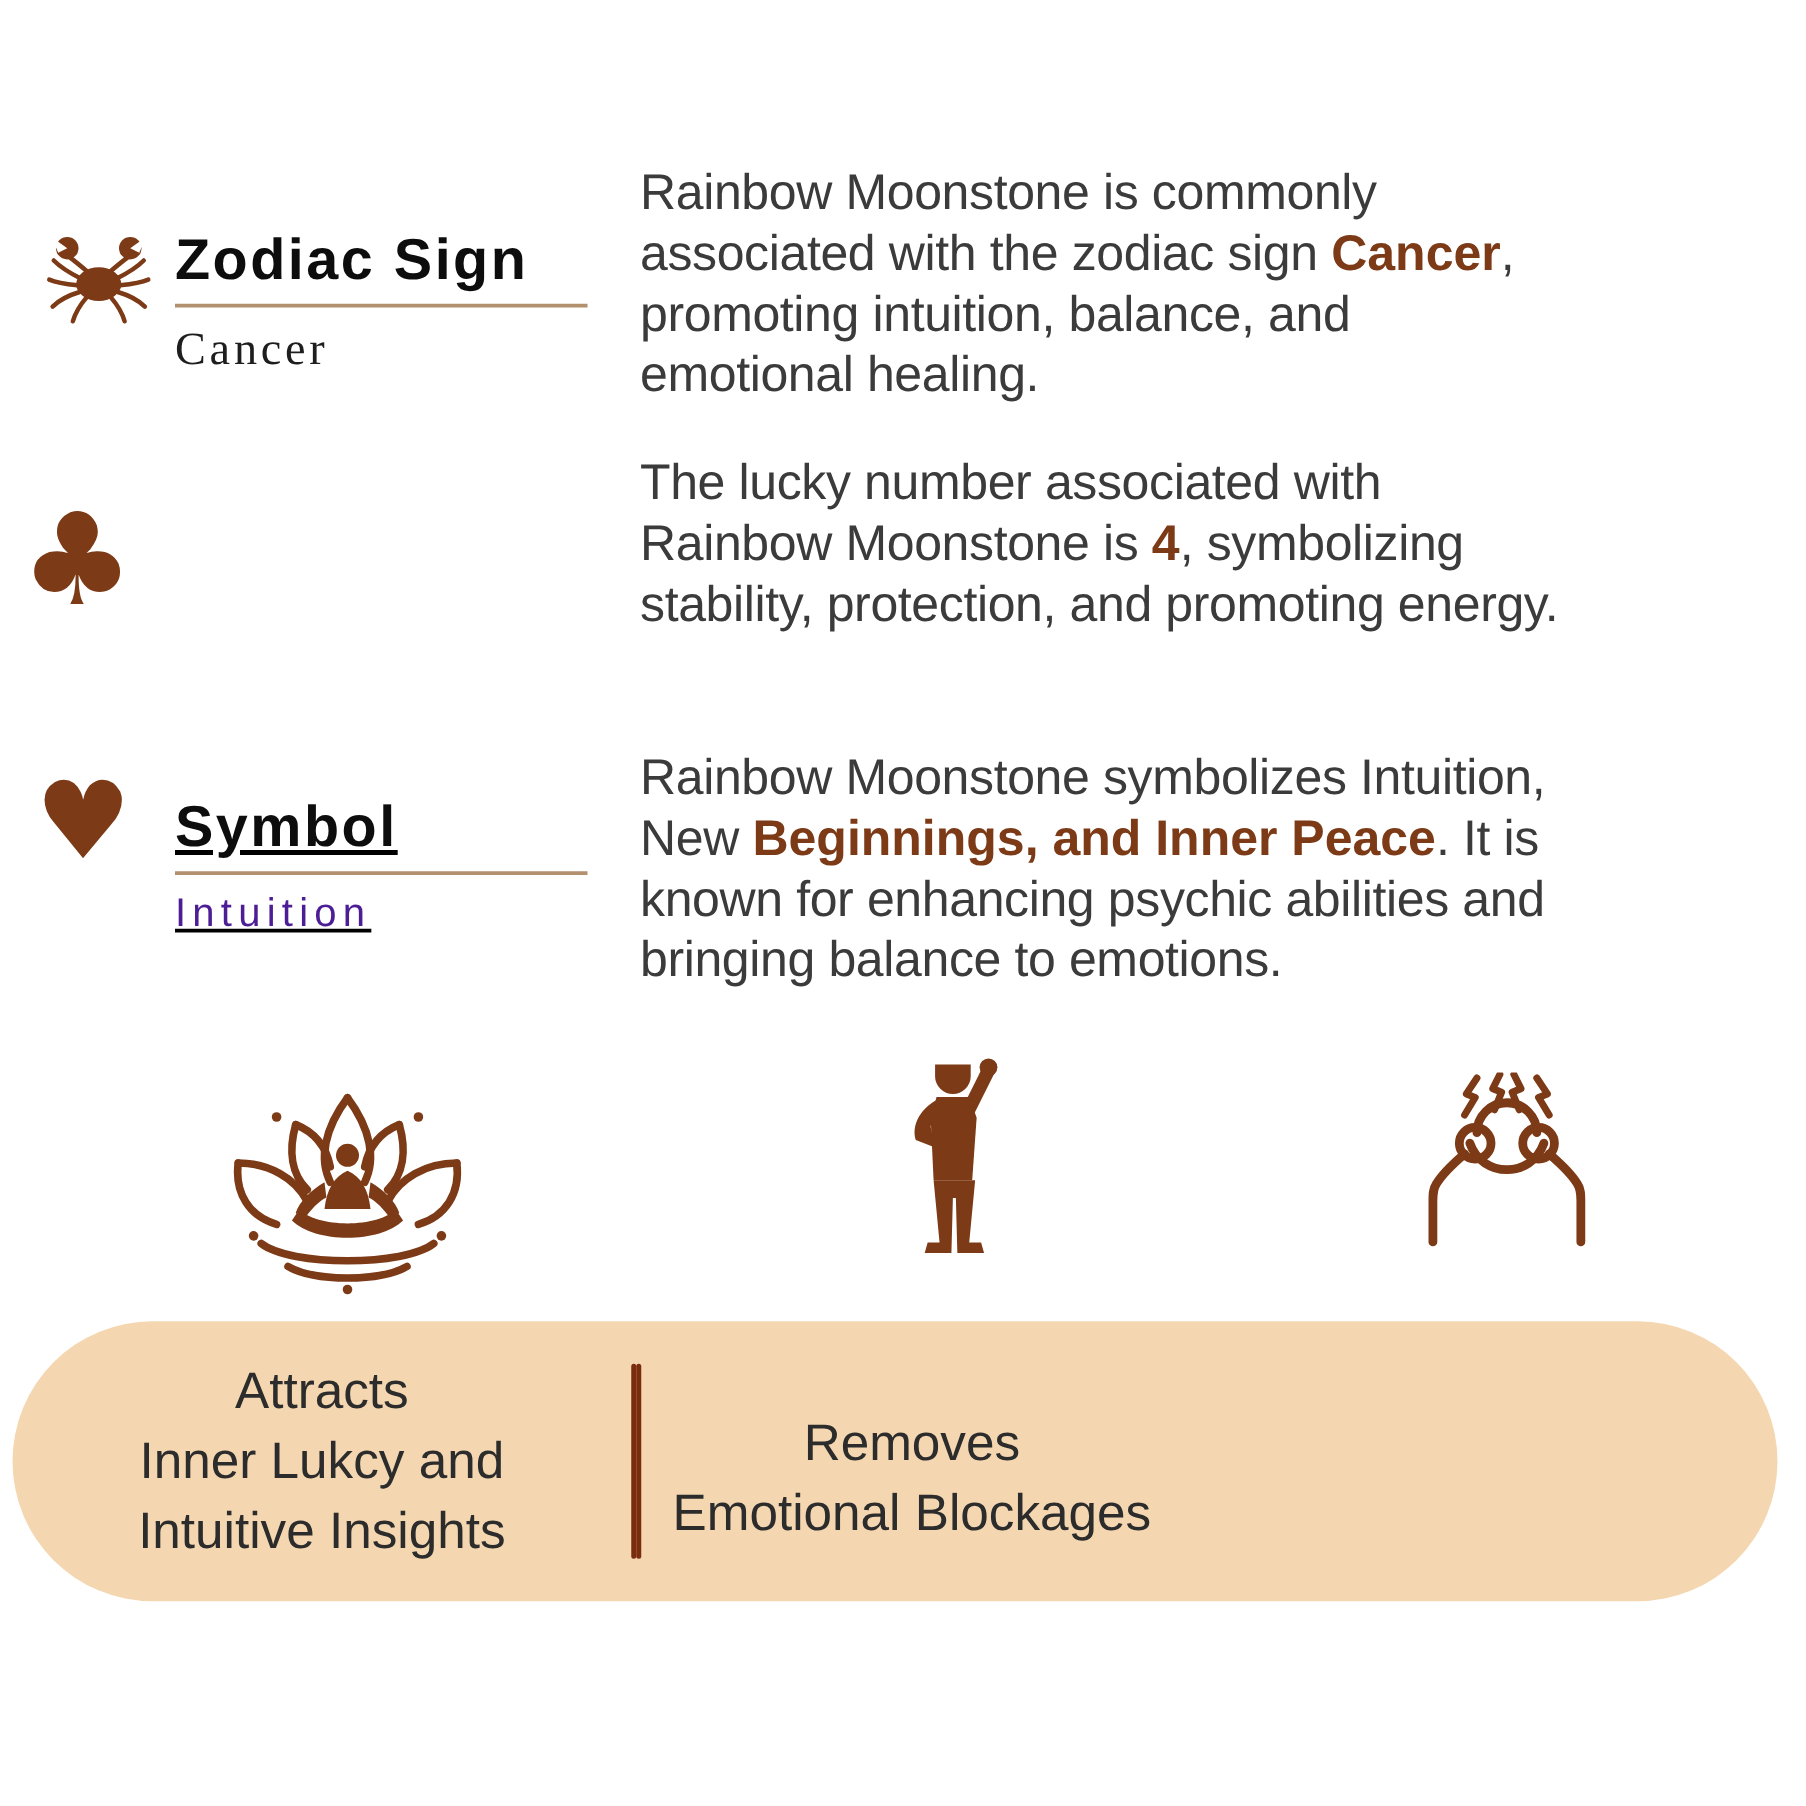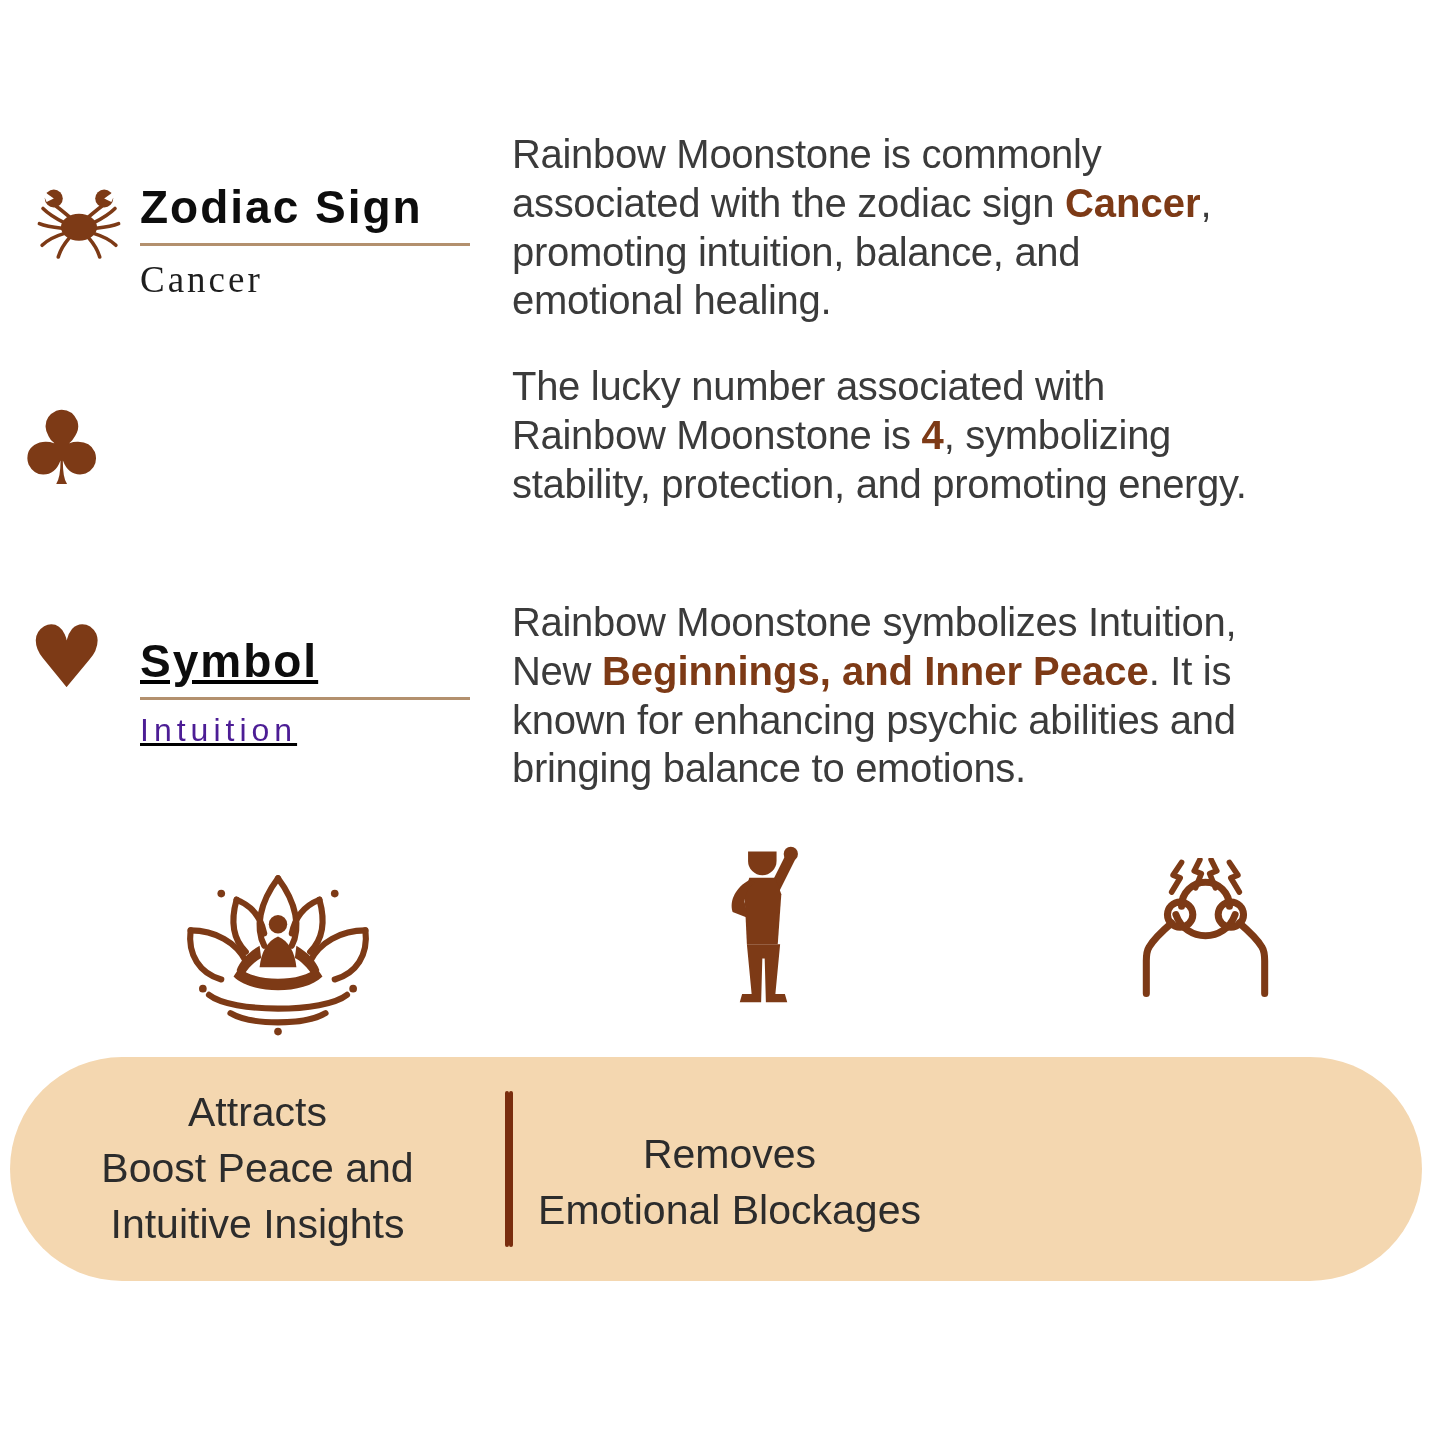--- a/index.html
+++ b/index.html
@@ -184,21 +184,21 @@
         <circle cx="73" cy="40" r="9"></circle>
         <path d="M31 46 C24 52 18 58 15 63 C13 66 13 69 13 73 L13 96"></path>
         <path d="M79 46 C86 52 92 58 95 63 C97 66 97 69 97 73 L97 96"></path>
       </g>
     </svg>
   </span>
 
   <div class="bar">
     <div class="bar-col c1">
       <div class="bar-line">Attracts</div>
-      <div class="bar-line">Boost Peace and</div>
+      <div class="bar-line">Inner Lukcy and</div>
       <div class="bar-line">Intuitive Insights</div>
     </div>
     <div class="bar-divider"></div>
     <div class="bar-divider"></div>
     <div class="bar-col c3">
       <div class="bar-line">Removes</div>
       <div class="bar-line">Emotional Blockages</div>
     </div>
   </div>
 

